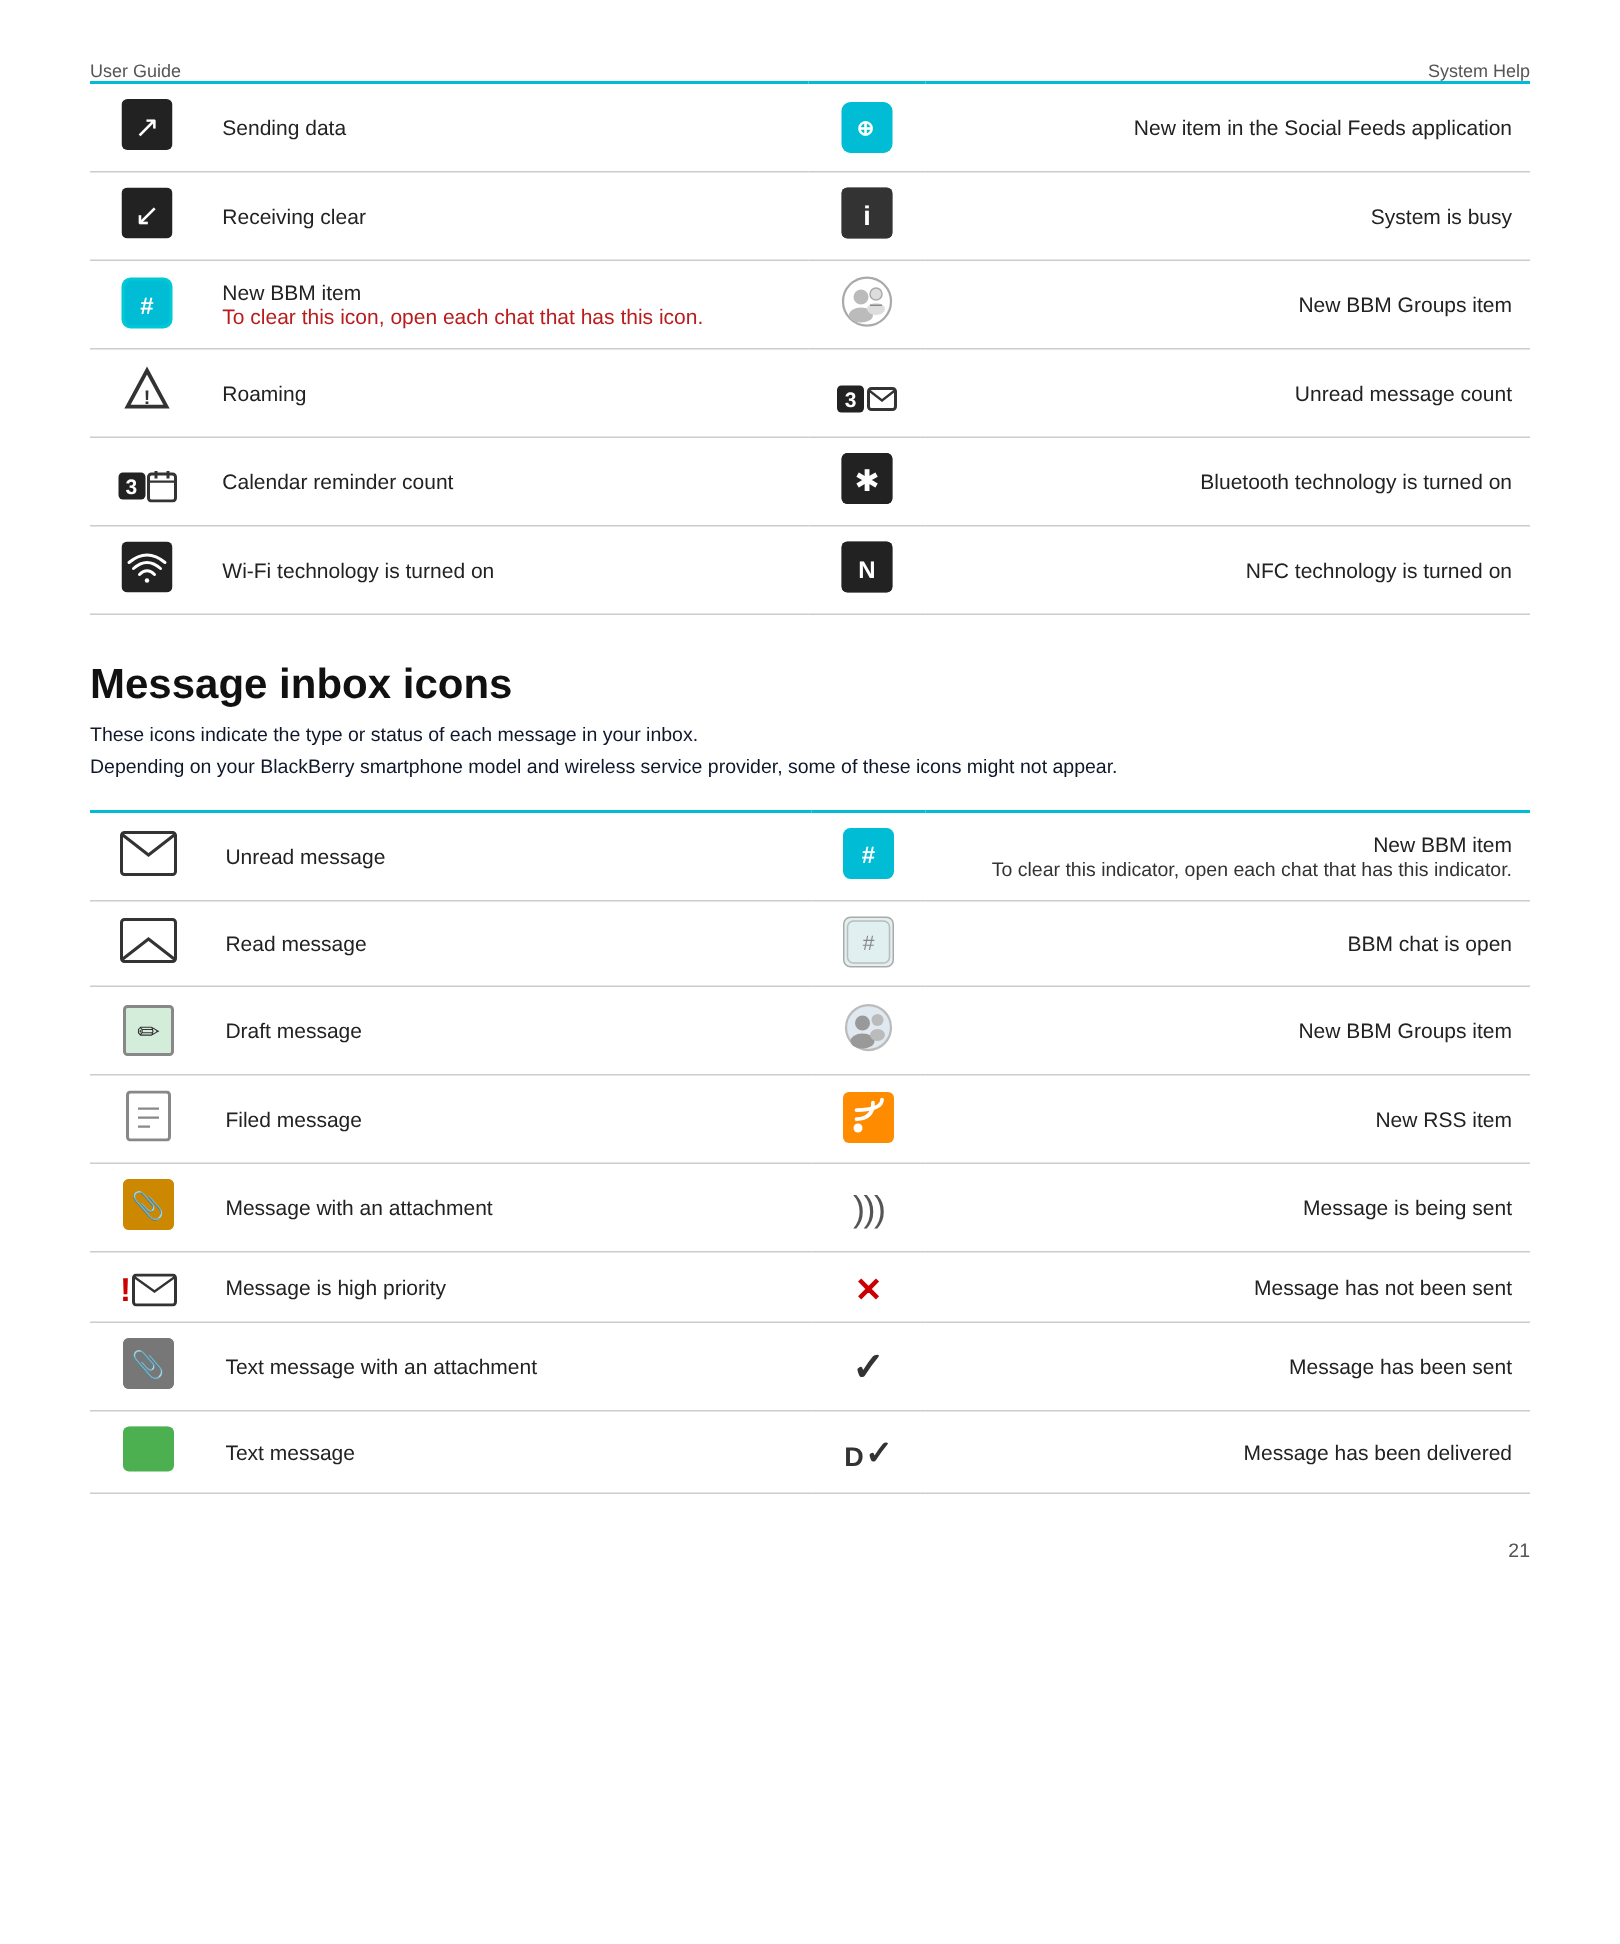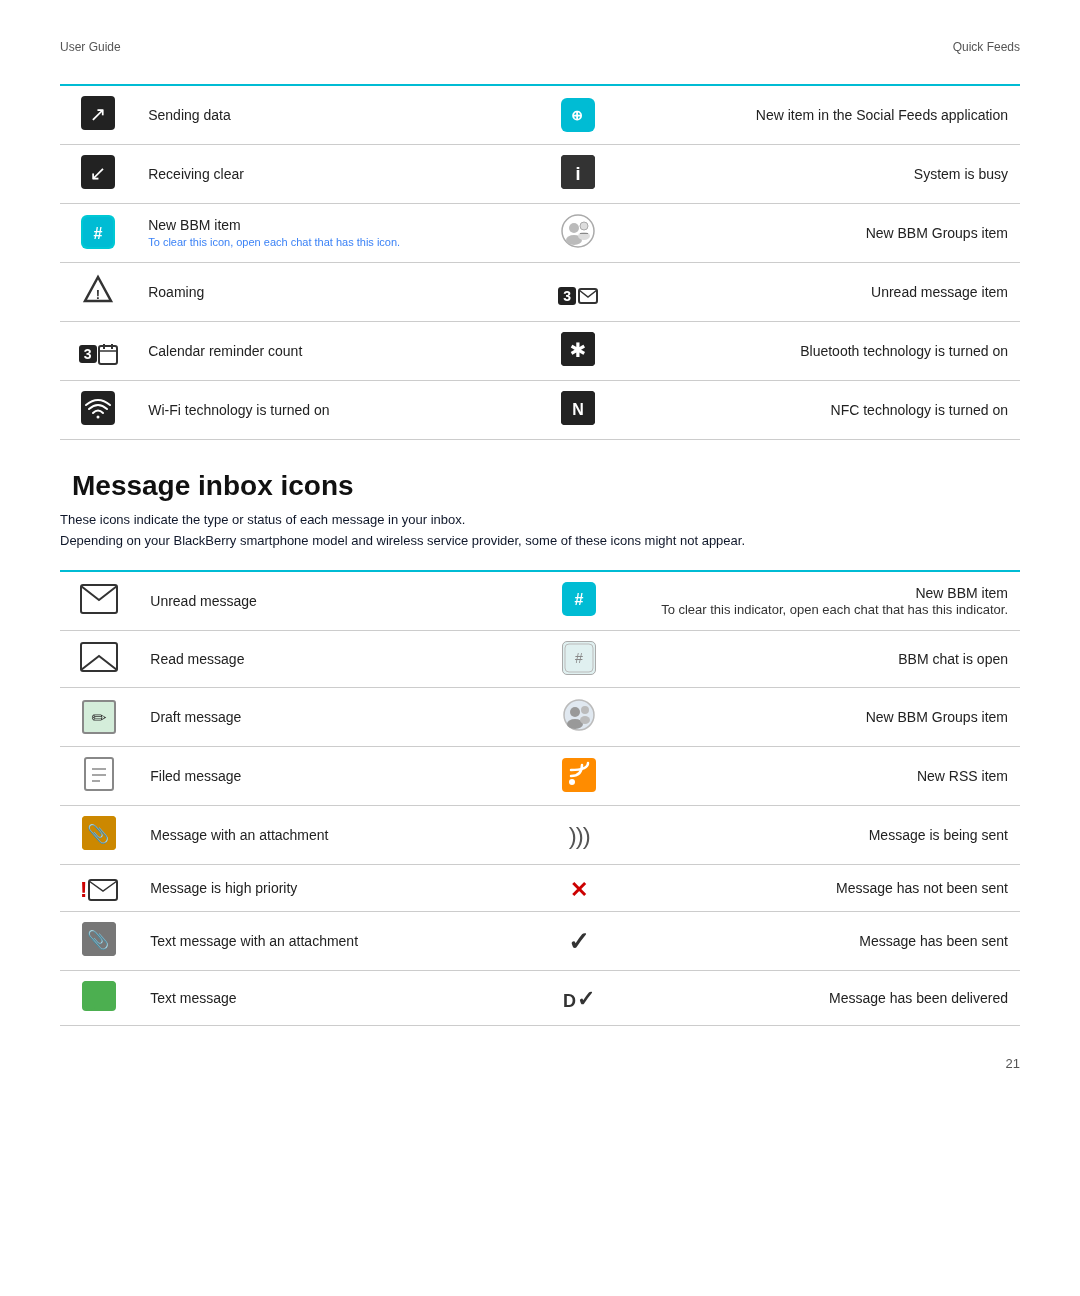--- a/index.html
+++ b/index.html
@@ -10,21 +10,20 @@
       background: #fff;
       padding: 40px 60px;
       max-width: 1080px;
       margin: 0 auto;
     }
     .page-header {
       display: flex;
       justify-content: space-between;
       font-size: 12px;
       color: #555;
-      margin-bottom: 30px;
     }
     table {
       width: 100%;
       border-collapse: collapse;
       margin-bottom: 30px;
     }
     td {
       padding: 10px 12px;
       border-bottom: 1px solid #ccc;
       vertical-align: middle;
@@ -40,21 +39,21 @@
       width: 42%;
       text-align: right;
     }
     .icon-cell {
       font-size: 26px;
       line-height: 1;
     }
     .section-title {
       font-size: 28px;
       font-weight: bold;
-      margin: 10px 0 10px 12px;
+      margin: 10px 0 10px 0;
       color: #111;
     }
     .section-desc {
       font-size: 13px;
       color: #0f172a;
       margin-bottom: 6px;
     }
     .page-number {
       text-align: right;
       font-size: 13px;
@@ -122,21 +121,21 @@
     }
   </style>
 </head>
 <body>
 
 
 
 
 <div class="page-header">
   <span>User Guide</span>
-  <span>Quick Feeds</span>
+  <span>System Help</span>
 </div>
 
 
 <table>
   <tbody>
 
     <tr class="row-top">
       <td class="icon-cell">
         <svg width="34" height="34" viewBox="0 0 34 34">
           <rect width="34" height="34" rx="4" fill="#222"></rect>
@@ -178,21 +177,21 @@
       <td class="icon-cell">
         <div class="bbm-icon">
           <svg width="30" height="30" viewBox="0 0 30 30">
             <rect width="30" height="30" rx="5" fill="#00bcd4"></rect>
             <text x="15" y="22" text-anchor="middle" fill="#fff" font-size="16" font-family="Arial" font-weight="bold">#</text>
           </svg>
         </div>
       </td>
       <td>
         New BBM item<br>
-        <span style="font-size:11px;color:#3b82f6;">To clear this icon, open each chat that has this icon.</span>
+        <span style="font-size:14px;color:#b91c1c;">To clear this icon, open each chat that has this icon.</span>
       </td>
       <td class="icon-cell">
         <svg width="34" height="34" viewBox="0 0 34 34">
           <circle cx="17" cy="17" r="16" fill="none" stroke="#aaa" stroke-width="1.5"></circle>
           <circle cx="13" cy="14" r="5" fill="#bbb"></circle>
           <ellipse cx="13" cy="26" rx="8" ry="5" fill="#bbb"></ellipse>
           <circle cx="23" cy="12" r="4" fill="#ddd" stroke="#aaa" stroke-width="1"></circle>
           <ellipse cx="23" cy="22" rx="6" ry="4" fill="#ddd"></ellipse>
           <rect x="19" y="19" width="8" height="1" fill="#888"></rect>
         </svg>
@@ -210,21 +209,21 @@
       <td>Roaming</td>
       <td class="icon-cell">
         <span style="display:inline-flex;align-items:center;gap:1px;">
           <span style="background:#222;color:#fff;border-radius:3px;padding:2px 5px;font-size:14px;font-weight:bold;">3</span>
           <svg width="20" height="16" viewBox="0 0 20 16" style="margin-left:1px;">
             <rect x="1" y="1" width="18" height="14" rx="2" fill="none" stroke="#333" stroke-width="2"></rect>
             <polyline points="1,2 10,9 19,2" fill="none" stroke="#333" stroke-width="1.5"></polyline>
           </svg>
         </span>
       </td>
-      <td>Unread message item</td>
+      <td>Unread message count</td>
     </tr>
 
 
     <tr>
       <td class="icon-cell">
         <span style="display:inline-flex;align-items:center;gap:1px;">
           <span style="background:#222;color:#fff;border-radius:3px;padding:2px 5px;font-size:14px;font-weight:bold;">3</span>
           <svg width="20" height="22" viewBox="0 0 20 22">
             <rect x="1" y="3" width="18" height="18" rx="2" fill="none" stroke="#333" stroke-width="2"></rect>
             <line x1="6" y1="1" x2="6" y2="6" stroke="#333" stroke-width="2"></line>

